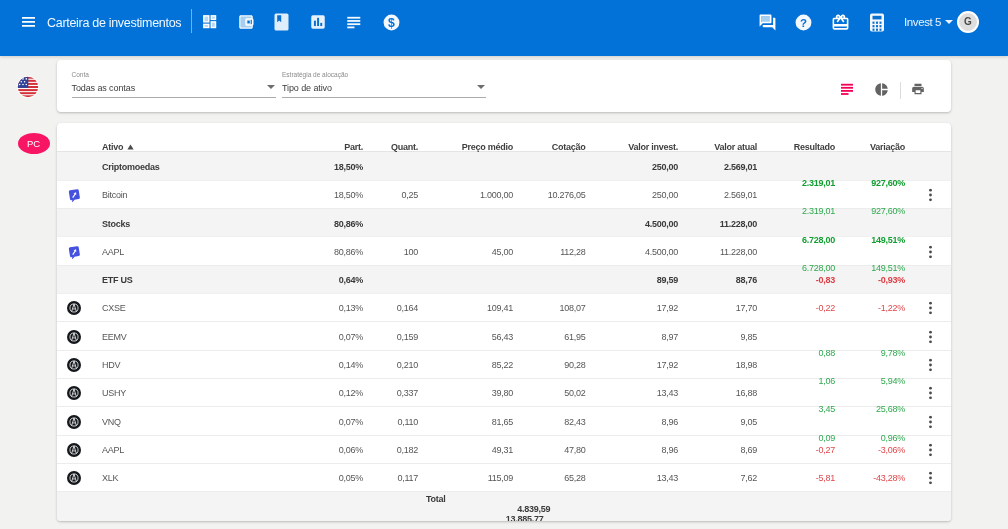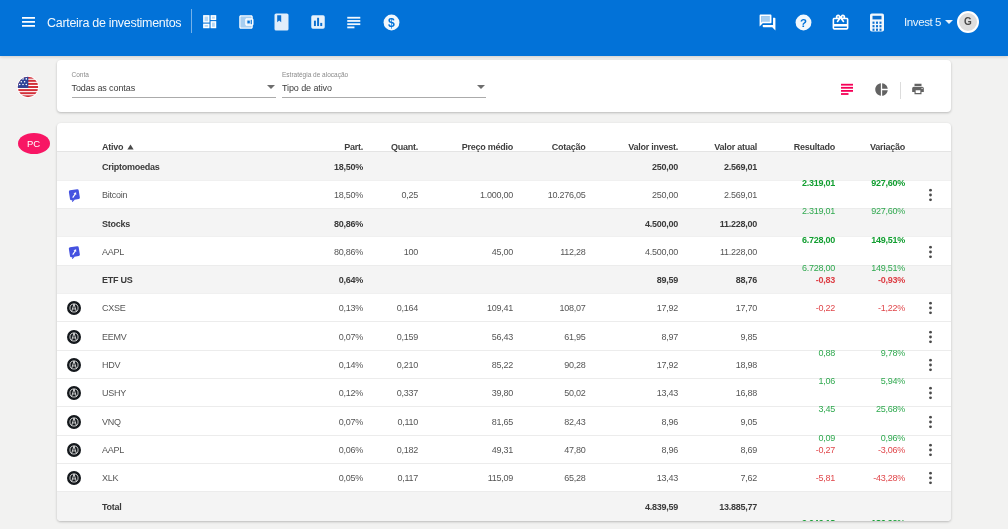--- a/index.html
+++ b/index.html
@@ -22,21 +22,21 @@
   .fld .val { position:absolute; left:0; top:23px; font-size:9px; letter-spacing:-0.1px; color:#3c3c3c; }
   .fld .line { position:absolute; left:0; bottom:14.5px; width:100%; height:1px; background:#ababab; }
   .fld .arr { position:absolute; right:1px; top:25px; width:0; height:0; border-left:4.8px solid transparent; border-right:4.8px solid transparent; border-top:4.8px solid #6e6e6e; }
   .f1 { left:14.5px; width:204px; }
   .f2 { left:225px; width:204px; }
 
   .tablecard { left:57px; top:123px; width:894px; height:398px; overflow:hidden; }
   .trow { display:flex; width:100%; height:28.33px; padding-top:1.6px; align-items:center; font-size:9px; letter-spacing:-0.25px; color:#565656; border-bottom:1px solid #ececec; }
   .trow.head { height:29.4px; padding-top:20px; font-weight:bold; color:#3f3f3f; border-bottom:1px solid #e4e4e4; }
   .trow.grp { background:#f4f4f4; font-weight:bold; color:#3a3a3a; border-bottom:1px solid #f0f0f0; }
-  .trow:last-child { border-bottom:none; }
+  .trow:last-child { border-bottom:none;flex-direction:column; }
   .c { text-align:right; flex:none; }
   .c-name { width:246px; text-align:left; display:flex; align-items:center; padding-left:10px; }
   .c-name .nm { margin-left:21px; }
   .c-name.noicon .nm { margin-left:35px; }
   .c-part { width:60px; } .c-qt { width:55px; } .c-pm { width:95px; }
   .c-cot { width:72.5px; } .c-vi { width:92.5px; } .c-va { width:79px; }
   .c-res { width:78px; } .c-var { width:70px; } .c-menu { width:46px; position:relative; }
   .pos { color:#2fa94f;margin-top:32px; } .neg { color:#e0474b; }
   .grp .pos { color:#119e30; } .grp .neg { color:#dd3d44; }
   .dots { position:absolute; left:23.5px; top:50%; transform:translateY(-50%); width:3px; }

